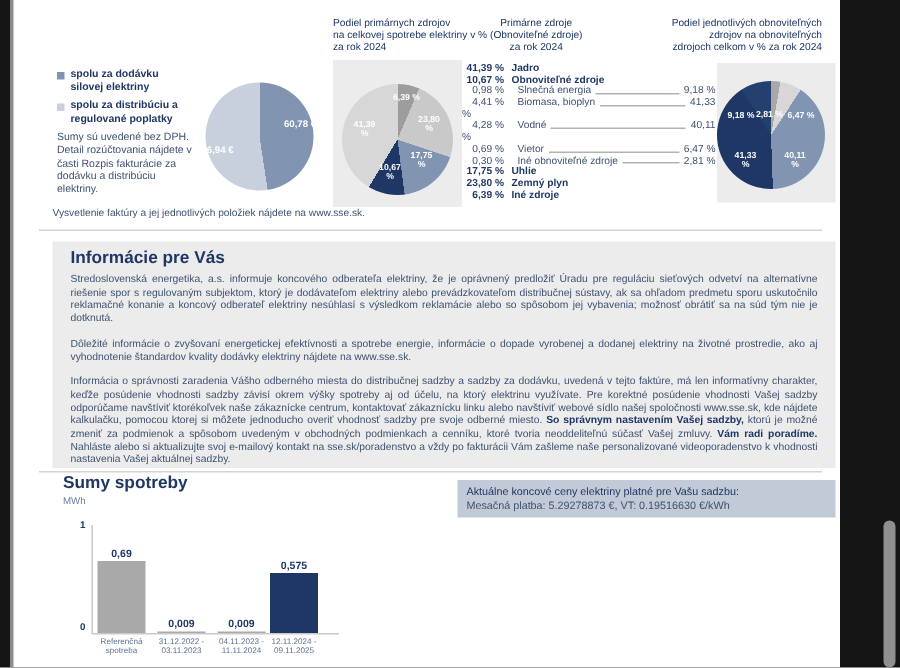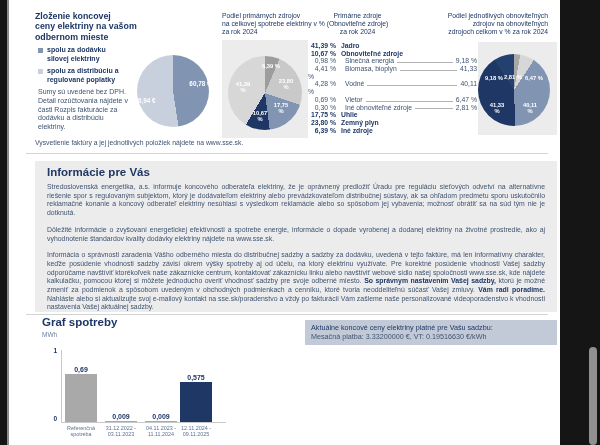--- a/index.html
+++ b/index.html
@@ -79,25 +79,20 @@
 
   .scrollbar{position:absolute;left:589px;top:347px;width:8px;height:98px;background:#909090;
              border-radius:4px;}
 </style>
 </head>
 <body>
 
 <div class="screen">
   <div class="page">
 
-    <div class="h1">
-      <div>Zloženie koncovej</div>
-      <div>ceny elektriny na vašom</div>
-      <div>odbernom mieste</div>
-    </div>
     <div class="hdr hdr2">
       <div>Podiel primárnych zdrojov</div>
       <div>na celkovej spotrebe elektriny v %</div>
       <div>za rok 2024</div>
     </div>
     <div class="hdr hdr3">
       <div>Primárne zdroje</div>
       <div>(Obnoviteľné zdroje)</div>
       <div>za rok 2024</div>
     </div>
@@ -199,21 +194,21 @@
 
     <div class="info">
       <div class="info-h">Informácie pre Vás</div>
       <p>Stredoslovenská energetika, a.s. informuje koncového odberateľa elektriny, že je oprávnený predložiť Úradu pre reguláciu sieťových odvetví na alternatívne riešenie spor s regulovaným subjektom, ktorý je dodávateľom elektriny alebo prevádzkovateľom distribučnej sústavy, ak sa ohľadom predmetu sporu uskutočnilo reklamačné konanie a koncový odberateľ elektriny nesúhlasí s výsledkom reklamácie alebo so spôsobom jej vybavenia; možnosť obrátiť sa na súd tým nie je dotknutá.</p>
       <p>Dôležité informácie o zvyšovaní energetickej efektívnosti a spotrebe energie, informácie o dopade vyrobenej a dodanej elektriny na životné prostredie, ako aj vyhodnotenie štandardov kvality dodávky elektriny nájdete na www.sse.sk.</p>
       <p><span>Informácia o správnosti zaradenia Vášho odberného miesta do distribučnej sadzby a sadzby za dodávku, uvedená v tejto faktúre, má len informatívny charakter, keďže posúdenie vhodnosti sadzby závisí okrem výšky spotreby aj od účelu, na ktorý elektrinu využívate. Pre korektné posúdenie vhodnosti Vašej sadzby odporúčame navštíviť ktorékoľvek naše zákaznícke centrum, kontaktovať zákaznícku linku alebo navštíviť webové sídlo našej spoločnosti www.sse.sk, kde nájdete kalkulačku, pomocou ktorej si môžete jednoducho overiť vhodnosť sadzby pre svoje odberné miesto. </span><b>So správnym nastavením Vašej sadzby,</b><span> ktorú je možné zmeniť za podmienok a spôsobom uvedeným v obchodných podmienkach a cenníku, ktoré tvoria neoddeliteľnú súčasť Vašej zmluvy. </span><b>Vám radi poradíme.</b><span> Nahláste alebo si aktualizujte svoj e-mailový kontakt na sse.sk/poradenstvo a vždy po fakturácii Vám zašleme naše personalizované videoporadenstvo k vhodnosti nastavenia Vašej aktuálnej sadzby.</span></p>
     </div>
 
     <div class="divider div2"></div>
 
-    <div class="graf-h">Graf spotreby</div>
+    <div class="graf-h">Sumy spotreby</div>
     <div class="graf-unit">MWh</div>
     <div class="ytick" style="top:347px;">1</div>
     <div class="ytick" style="top:415px;">0</div>
     <div class="vaxis"></div>
     <div class="haxis"></div>
 
     <div class="bar-group" style="left:56px;">
       <div class="bar-value" style="bottom: 49px;">0,69</div>
       <div class="bar" style="height: 48px; background: rgb(169, 169, 169);"></div>
     </div>
@@ -230,19 +225,19 @@
       <div class="bar" style="height: 40px; background: rgb(30, 55, 101);"></div>
     </div>
 
     <div class="bar-cat" style="left:49px;">Referenčná spotreba</div>
     <div class="bar-cat" style="left:89px;">31.12.2022 - 03.11.2023</div>
     <div class="bar-cat" style="left:129px;">04.11.2023 - 11.11.2024</div>
     <div class="bar-cat" style="left:164px;">12.11.2024 - 09.11.2025</div>
 
     <div class="price-box">
       <div class="price-title">Aktuálne koncové ceny elektriny platné pre Vašu sadzbu:</div>
-      <div class="price-detail">Mesačná platba: 3.33200000 €, VT: 0.19516630 €/kWh</div>
+      <div class="price-detail">Mesačná platba: 5.29278873 €, VT: 0.19516630 €/kWh</div>
     </div>
 
   </div>
 
   <div class="scrollbar"></div>
 </div>
 
 </body></html>

